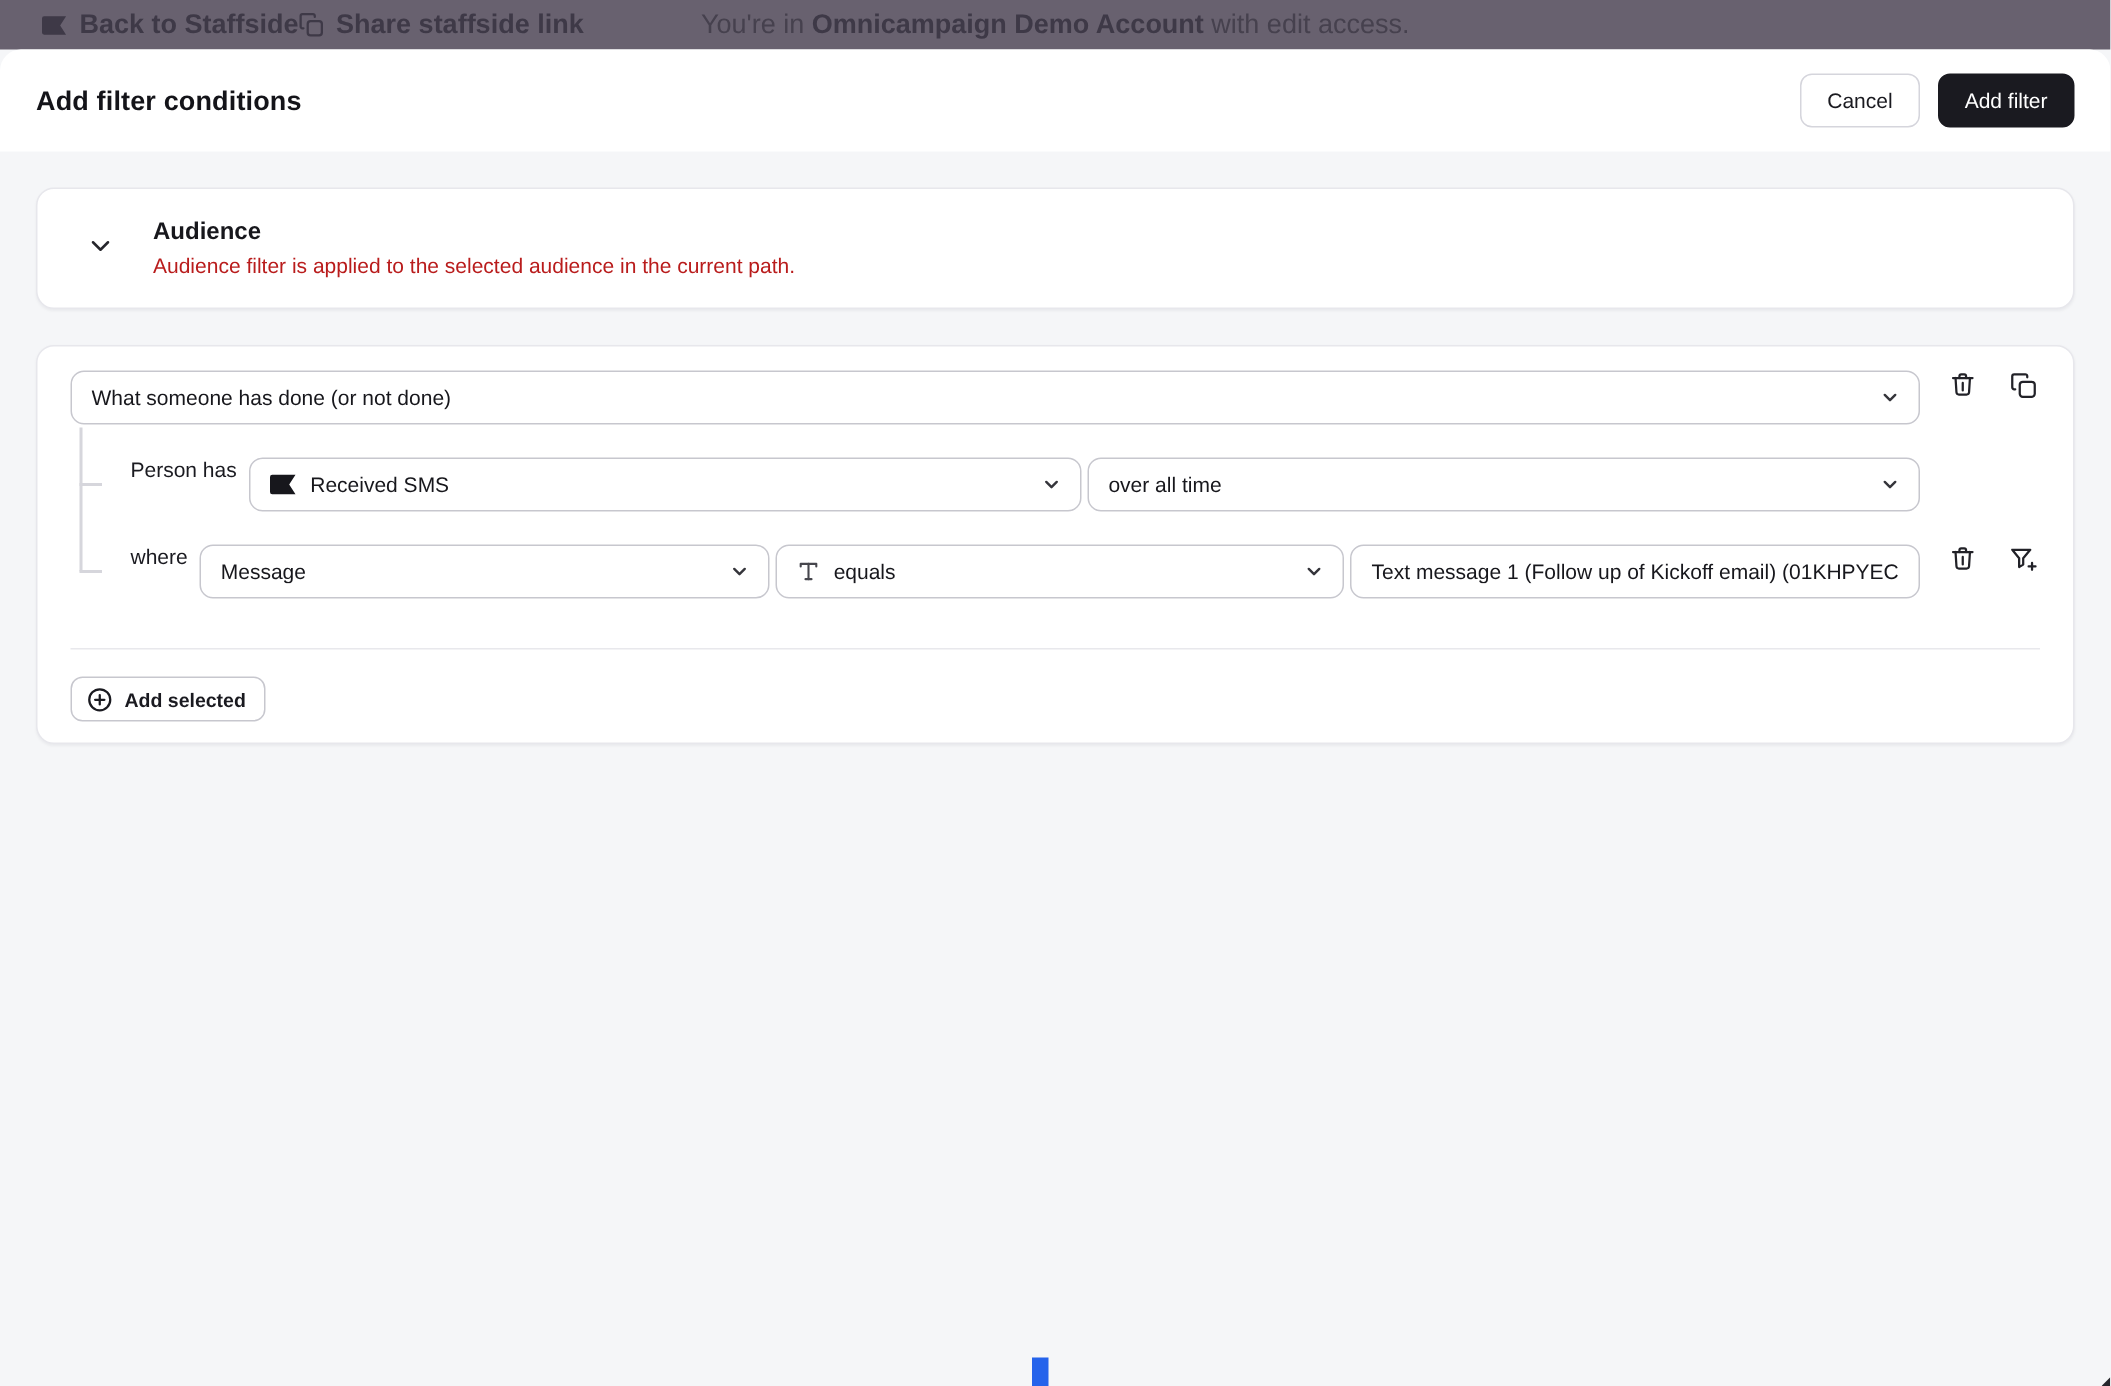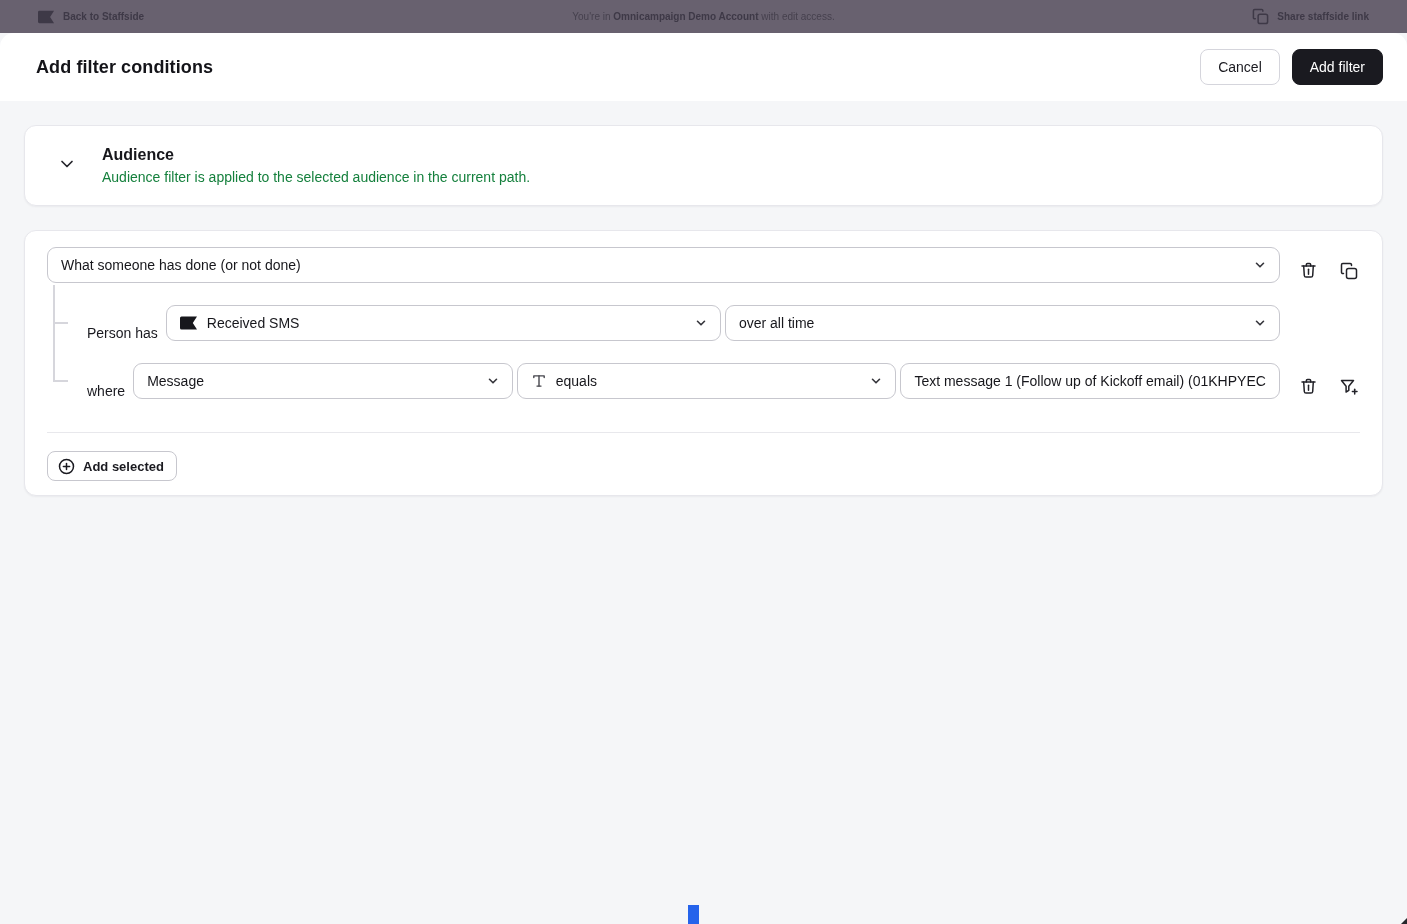--- a/index.html
+++ b/index.html
@@ -9,23 +9,23 @@
     position: relative; overflow: hidden;
     background: #F5F6F8;
     font-family: "Liberation Sans", "DejaVu Sans", sans-serif;
     color: #1A1A20;
   }
 
   
   .topbar {
     position: absolute; top: 0; left: 0; right: 0; height: 33px;
     background: #68616F;
-    display: flex; align-items: center; justify-content: space-between;
-    padding: 0 38px;
-    font-size: 10px; font-weight: 600; color: #3E3947;
+    display: flex; align-items: center; 
+    padding: 0 28px;
+    font-size: 18px; font-weight: 600; color: #3E3947;
   }
   .topbar-left, .topbar-right {
     display: flex; align-items: center; gap: 8px; cursor: pointer; white-space: nowrap;
   }
   .topbar-center {
     position: absolute; left: 50%; top: 0; height: 33px;
     transform: translateX(-50%);
     display: flex; align-items: center; white-space: pre;
     font-weight: 400; color: #46414E;
   }
@@ -38,21 +38,21 @@
     background: #F5F6F8;
     border-radius: 14px 14px 0 0;
     overflow: hidden;
   }
   .sheet-header {
     background: #FFFFFF;
     height: 68px;
     display: flex; align-items: center; justify-content: space-between;
     padding: 0 24px;
   }
-  .sheet-title { font-size: 18px; font-weight: 700; color: #141419; margin: 12px; letter-spacing: .1px; }
+  .sheet-title { font-size: 18px; font-weight: 700; color: #141419; margin: 0; letter-spacing: .1px; }
   .header-actions { display: flex; align-items: center; gap: 12px; justify-content: flex-end; }
   .btn {
     height: 36px; border-radius: 8px; font-size: 14px; font-weight: 500;
     font-family: inherit; cursor: pointer; padding: 0 17px;
   }
   .btn-secondary { background: #FFFFFF; border: 1px solid #D5D5DC; color: #1A1A20; }
   .btn-primary  { background: #1A1A20; border: 1px solid #1A1A20; color: #FFFFFF; }
 
   
   .card {
@@ -65,28 +65,28 @@
     margin: 24px 24px 0;
     padding: 20px 24px 20px 30px;
     display: flex; align-items: center; gap: 23px;
   }
   .collapse-btn {
     background: none; border: none; padding: 0; width: 24px; height: 24px;
     display: flex; align-items: center; justify-content: center;
     color: #26262C; cursor: pointer; flex: none;
   }
   .audience-title { font-size: 16px; font-weight: 700; color: #17171C; margin: 0 0 5px; }
-  .audience-desc  { font-size: 14px; font-weight: 400; color: #15803d; margin: 0; }
+  .audience-desc  { font-size: 14px; font-weight: 400; color: #b91c1c; margin: 0; }
 
   .filter-card {
     margin: 24px 24px 0;
     padding: 16px 22px 14px;
     position: relative;
   }
-  .frow { display: flex; align-items: flex-end; margin-bottom: 22px; }
+  .frow { display: flex; align-items: flex-start; margin-bottom: 22px; }
   .frow-indent { margin-left: 40px; }
   .frow:last-of-type { margin-bottom: 0; }
   .row-label { font-size: 14px; color: #1A1A20; margin-right: 8px; white-space: nowrap; flex: none; }
   .controls { flex: 1; display: flex; gap: 4px; min-width: 0; }
   .flex1 { flex: 1; min-width: 0; }
 
   .select, .text-input {
     height: 36px; background: #FFFFFF;
     border: 1px solid #C7C7CE; border-radius: 9px;
     display: flex; align-items: center;

